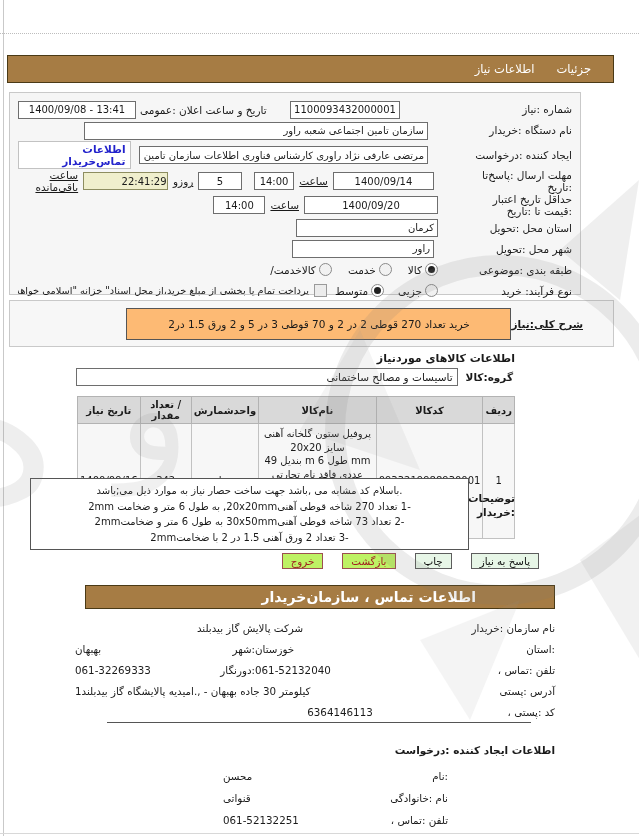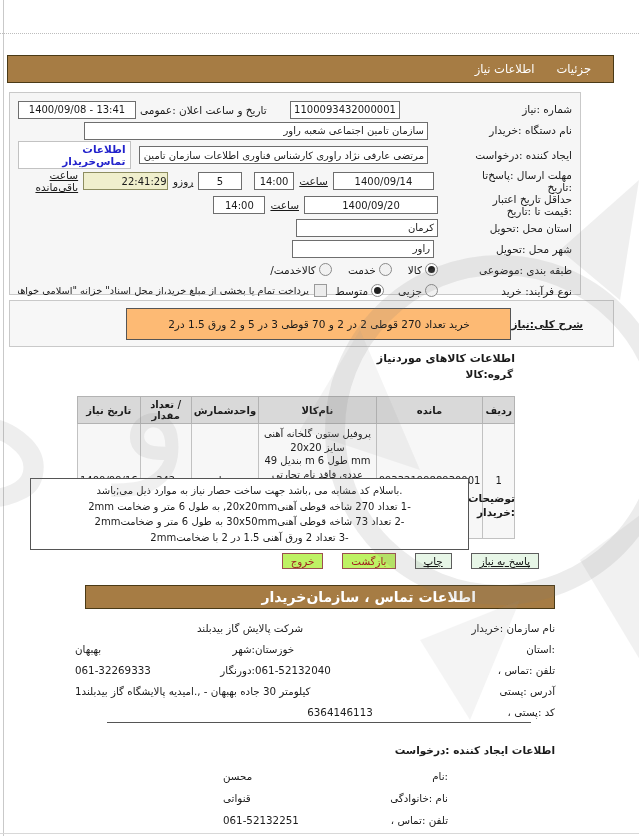--- a/index.html
+++ b/index.html
@@ -56,21 +56,21 @@
   
   .notes-lbl{position:absolute;top:492px;right:124px;font-weight:bold;text-align:right;line-height:1.3;padding-left:30px;}
   .notesbox{position:absolute;top:478px;right:170px;width:437px;height:70px;background:#fff;
             border:1px solid #555;display:flex;align-items:center;justify-content:center;
             text-align:center;font-size:10px;line-height:1.55;}
 
   
   .btnrow{position:absolute;top:553px;right:100px;display:flex;align-items:center;gap:19px;}
   .btn{border:1px solid #444;font-size:10.3px;padding:1px 8px;white-space:nowrap;cursor:pointer;
        font-family:"DejaVu Sans",sans-serif;}
-  .btn.green{background:#e7f6e7;color:#111;border-color:#5d5d5d;text-decoration:underline;}
+  .btn.green{background:#e7f6e7;color:#111;border-color:#5d5d5d;}
   .btn.pink{background:#bef264;color:#a12222;border-color:#9c5050;}
 
   
   .bar2{position:absolute;top:585px;right:84px;width:470px;height:24px;background:#a67c44;
         border:1px solid #4a3a16;color:#fff;font-weight:bold;font-size:14px;display:flex;
         align-items:center;box-sizing:border-box;padding-right:78px;}
   .contact{position:absolute;top:622px;right:84px;width:480px;display:grid;
            grid-template-columns:130px 170px 70px 110px;row-gap:9px;font-size:10.3px;align-items:center;}
   .contact .cl{text-align:right;}
   .contact .cv{text-align:left;direction:ltr;}
@@ -168,35 +168,36 @@
 
   <div class="panel2">
     <span class="slbl">شرح کلی:نیاز</span>
     <span class="bigbox">خرید تعداد 270 قوطی 2 در 2 و 70 قوطی 3 در 5 و 2 ورق 1.5 در2</span>
   </div>
 
   <div class="sec-title">اطلاعات کالاهای موردنیاز</div>
 
   <div class="group-row">
     <span class="slbl">گروه:کالا</span>
+    <span class="groupbox">تاسیسات و مصالح ساختمانی</span>
   </div>
 
   <table class="goods">
     <colgroup>
       <col style="width:26px">
         <col style="width:100px">
         <col style="width:140px">
       <col style="width:56px">
         <col style="width:56px">
         <col style="width:60px">
     </colgroup>
     <thead>
       <tr>
         <th>ردیف</th>
-        <th>مانده</th>
+        <th>کدکالا</th>
         <th>نام‌کالا</th>
         <th>واحدشمارش</th>
         <th>/ تعداد مقدار</th>
         <th>تاریخ نیاز</th>
       </tr>
     </thead>
     <tbody>
       <tr>
         <td>1</td>
         <td style="direction:ltr;">0933219988930001</td>

